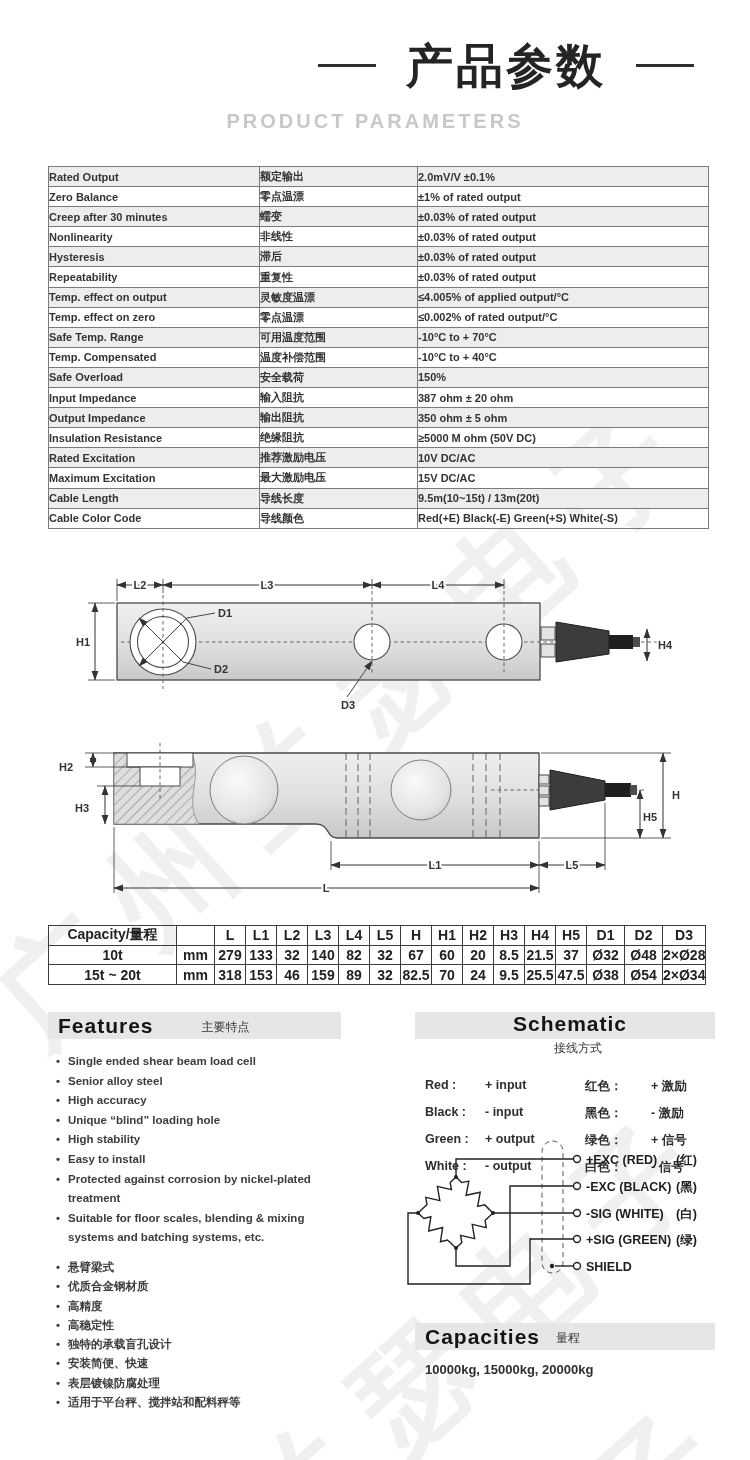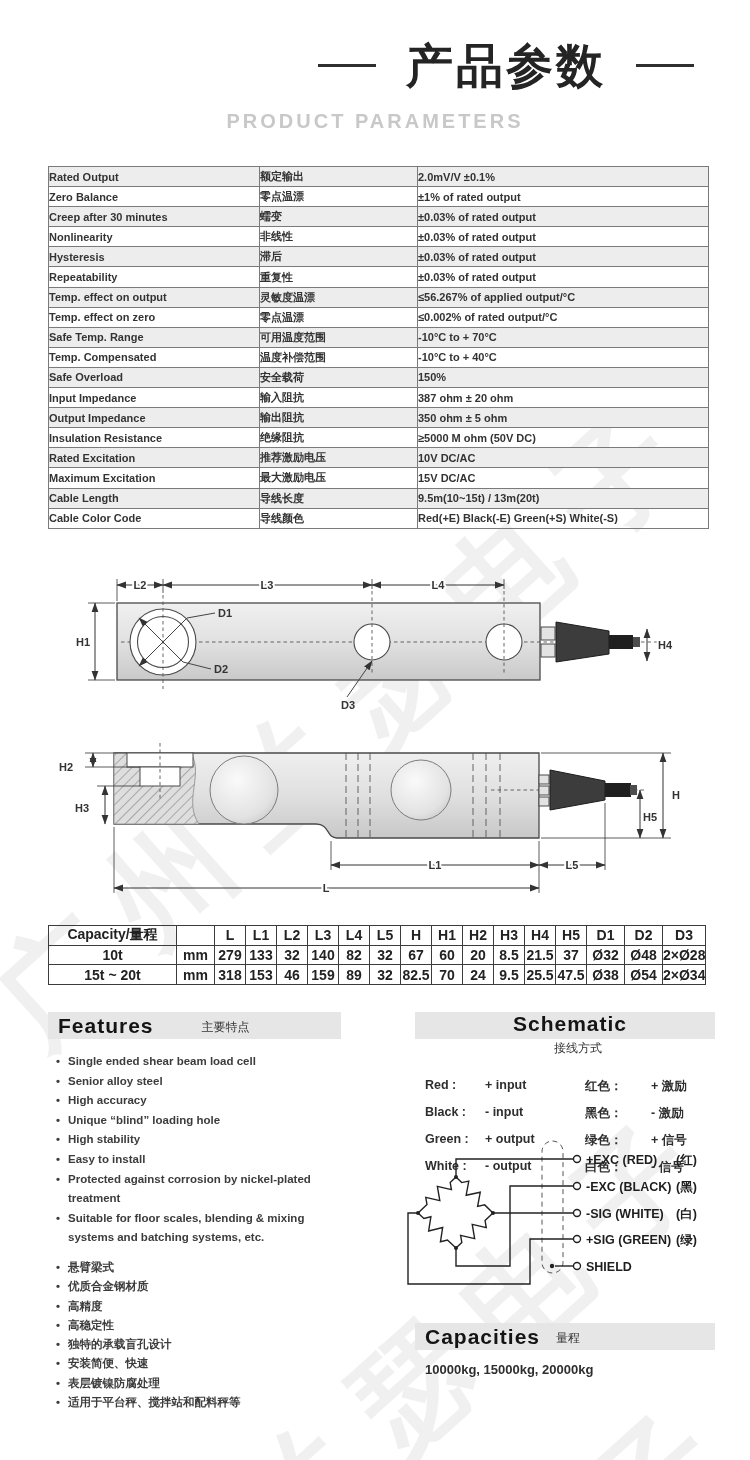--- a/index.html
+++ b/index.html
@@ -105,21 +105,21 @@
             <td class="c-val">±0.03% of rated output</td>
           </tr>
       <tr>
             <td class="c-en">Repeatability</td>
             <td class="c-zh">重复性</td>
             <td class="c-val">±0.03% of rated output</td>
           </tr>
       <tr>
             <td class="c-en">Temp. effect on output</td>
             <td class="c-zh">灵敏度温漂</td>
-            <td class="c-val">≤56.267% of applied output/°C</td>
+            <td class="c-val">≤4.005% of applied output/°C</td>
           </tr>
       <tr>
             <td class="c-en">Temp. effect on zero</td>
             <td class="c-zh">零点温漂</td>
             <td class="c-val">≤0.002% of rated output/°C</td>
           </tr>
       <tr>
             <td class="c-en">Safe Temp. Range</td>
             <td class="c-zh">可用温度范围</td>
             <td class="c-val">-10°C to + 70°C</td>

